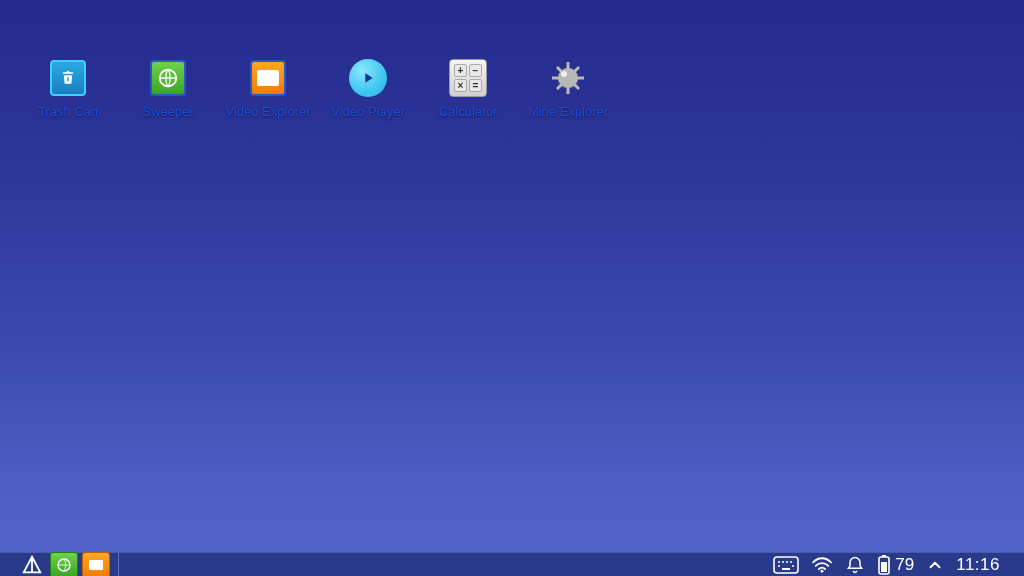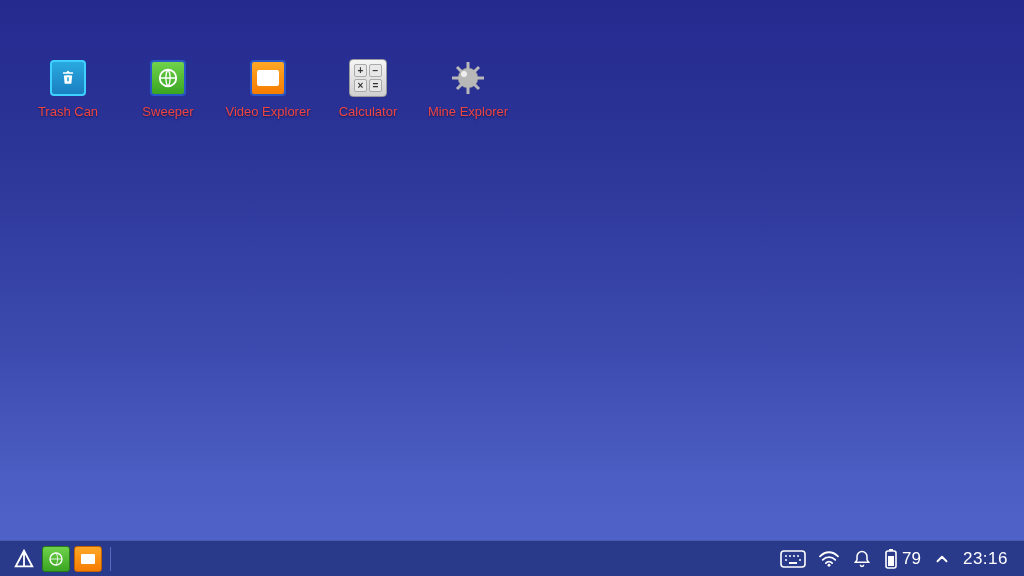--- a/index.html
+++ b/index.html
@@ -28,21 +28,21 @@
   }
   .desktop-icon .glyph {
     width: 40px;
     height: 40px;
     display: flex;
     align-items: center;
     justify-content: center;
   }
   .desktop-icon .label {
     margin-top: 6px;
-    color: #ef4444;
+    color: #1d4ed8;
     font-size: 13px;
     text-align: center;
     white-space: nowrap;
     text-shadow: 0 1px 2px rgba(0,0,0,0.5);
   }
   
   .trash-box {
     width: 36px; height: 36px;
     background: linear-gradient(#2aa9e0,#1a7fc0);
     border: 2px solid #3ed0ff;
@@ -82,25 +82,25 @@
     display:grid;grid-template-columns:1fr 1fr;grid-template-rows:1fr 1fr;
     gap:2px;padding:4px;
   }
   .calc-box span{
     background:#e8e8e8;border:1px solid #aaa;border-radius:2px;
     display:flex;align-items:center;justify-content:center;
     font-size:10px;color:#333;font-weight:bold;
   }
   
   .taskbar {
-    position:absolute;left:0;right:0;bottom:0;height:36px;
+    position:absolute;left:0;right:0;bottom:0;height:24px;
     background:#2a3a8a;
     border-top:1px solid #4a5ab0;
     display:flex;align-items:center;
-    padding:0 10px;
+    padding:0 18px;
     color:#fff;
     font-size:14px;
   }
   .taskbar-left{display:flex;align-items:center;gap:4px;}
   .tb-btn{
     width:28px;height:26px;border-radius:3px;
     display:flex;align-items:center;justify-content:center;
     cursor:pointer;
   }
   .tb-start{
@@ -157,20 +157,30 @@
 
     <div class="desktop-icon">
       <div class="glyph">
         <div class="file-box">
             <div class="file-inner"></div>
           </div>
       </div>
       <div class="label">Video Explorer</div>
     </div>
 
+    <div class="desktop-icon">
+      <div class="glyph">
+        <div class="video-circle">
+          <svg width="16" height="16" viewBox="0 0 24 24">
+              <path fill="#16348f" d="M8 5v14l11-7z"></path>
+            </svg>
+        </div>
+      </div>
+      <div class="label">Video Player</div>
+    </div>
 
 
     <div class="desktop-icon">
       <div class="glyph">
         <div class="calc-box">
           <span>+</span>
             <span>−</span>
             <span>×</span>
             <span>=</span>
         </div>
@@ -243,15 +253,15 @@
           <rect x="5" y="1" width="4" height="2" fill="#fff"></rect>
           <rect x="4" y="8" width="6" height="10" fill="#fff"></rect>
         </svg>
       <span style="font-size:17px;">79</span>
     </div>
     <div class="tray-icon">
       <svg width="18" height="18" viewBox="0 0 24 24">
           <path d="M6 15l6-6 6 6" fill="none" stroke="#fff" stroke-width="2.5" stroke-linecap="round" stroke-linejoin="round"></path>
         </svg>
     </div>
-    <div class="clock">23:16</div>
+    <div class="clock">11:16</div>
   </div>
 </div>
 
 </body></html>

